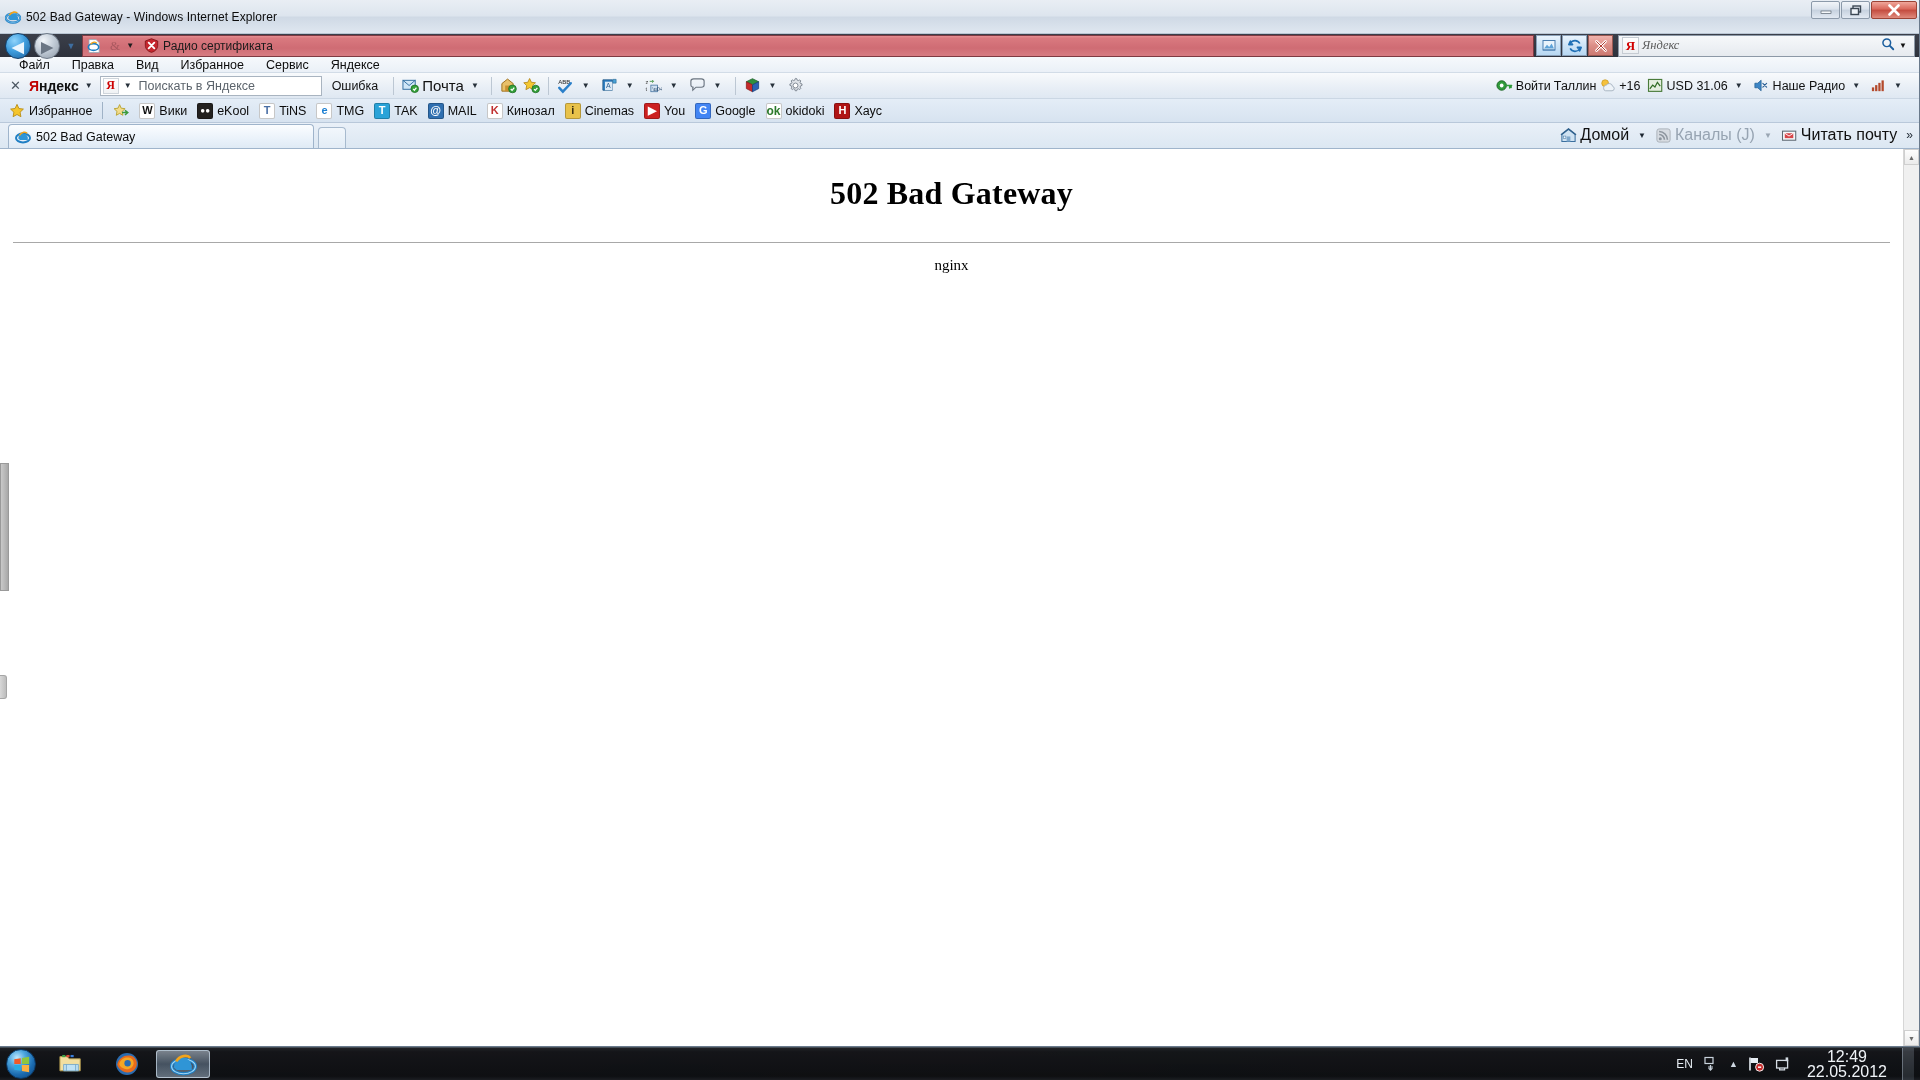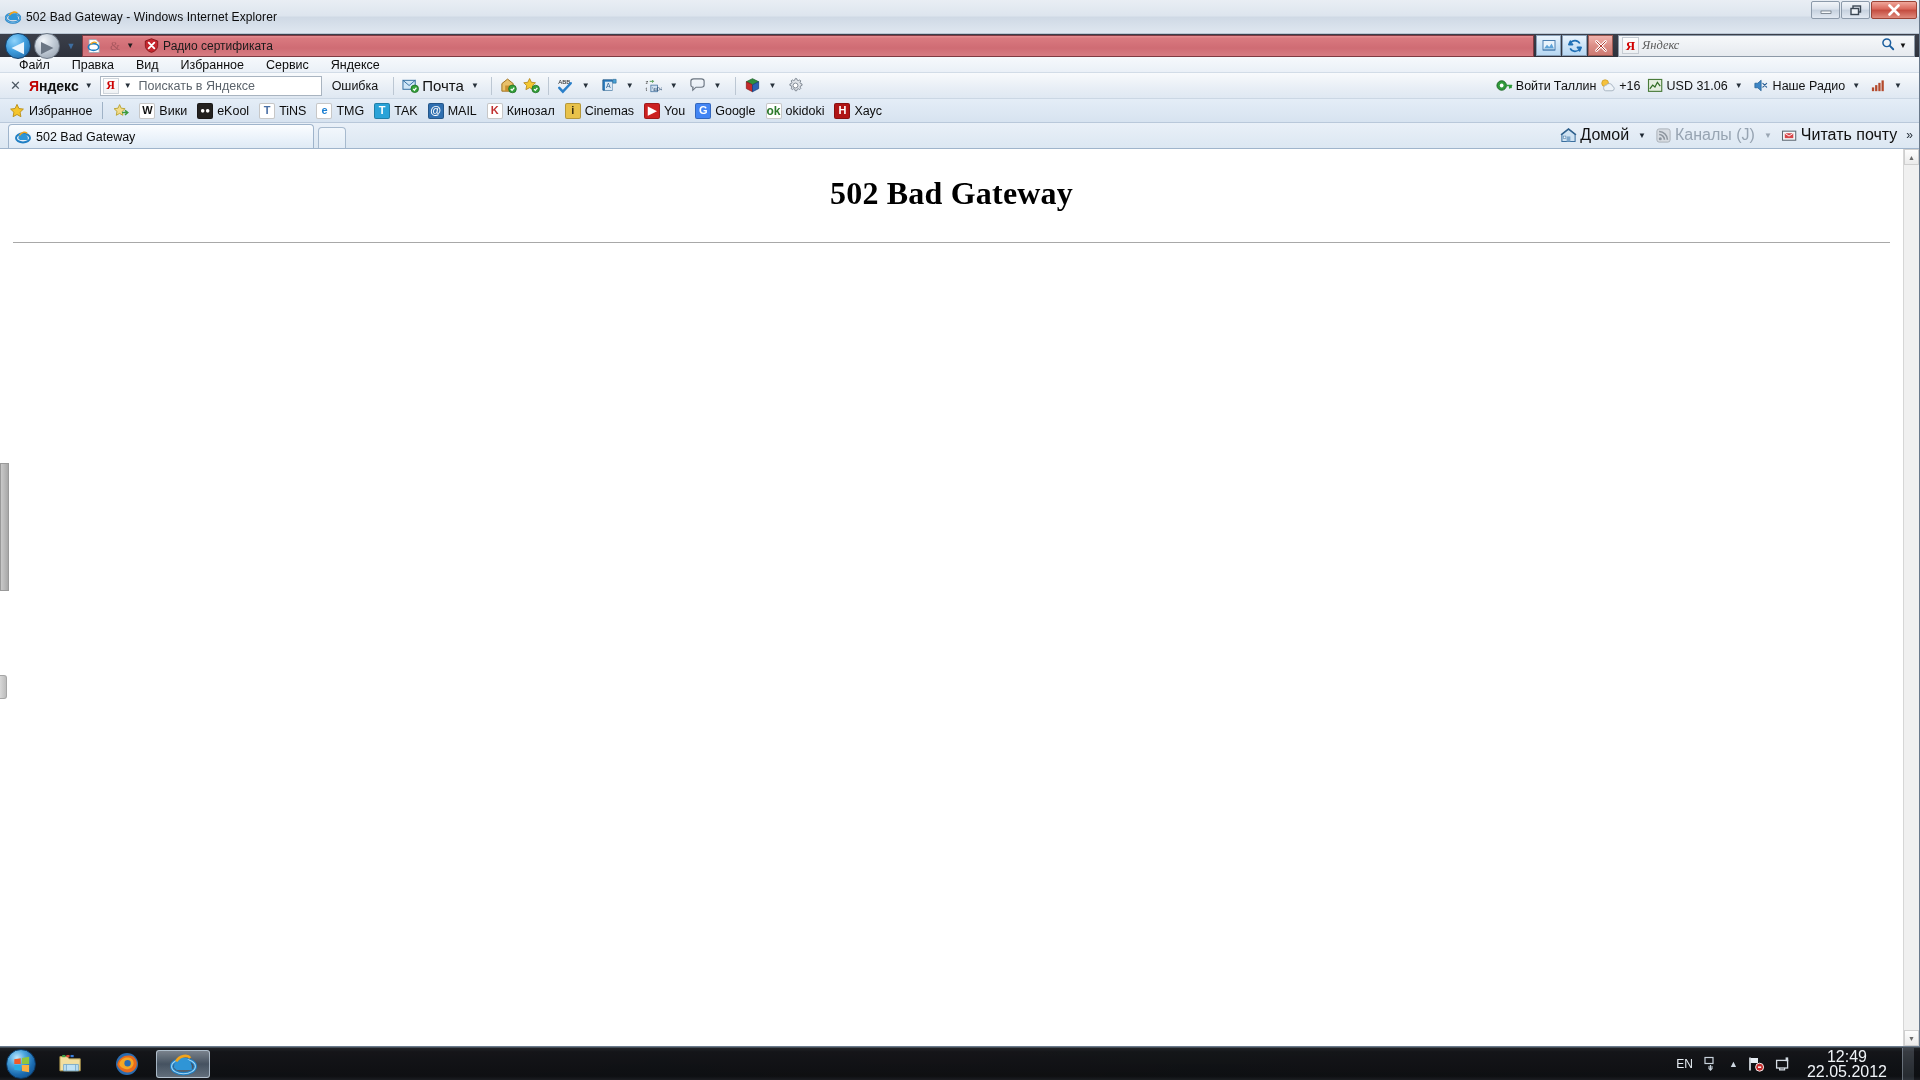--- a/index.html
+++ b/index.html
@@ -752,20 +752,21 @@
         <span class="tb-label">Читать почту</span>
       </div>
       <span class="chev" style="font-size:12px">»</span>
     </div>
   </div>
 
   <div class="page">
     <div class="page-body">
       <h1 class="err-title">502 Bad Gateway</h1>
       <hr class="err-rule">
+      <div class="err-server">nginx</div>
       <div class="edge-handle"></div>
       <div class="edge-tab"></div>
     </div>
     <div class="vscroll">
       <div class="vs-btn">▲</div>
       <div class="vs-btn">▼</div>
     </div>
   </div>
 
 </div>

